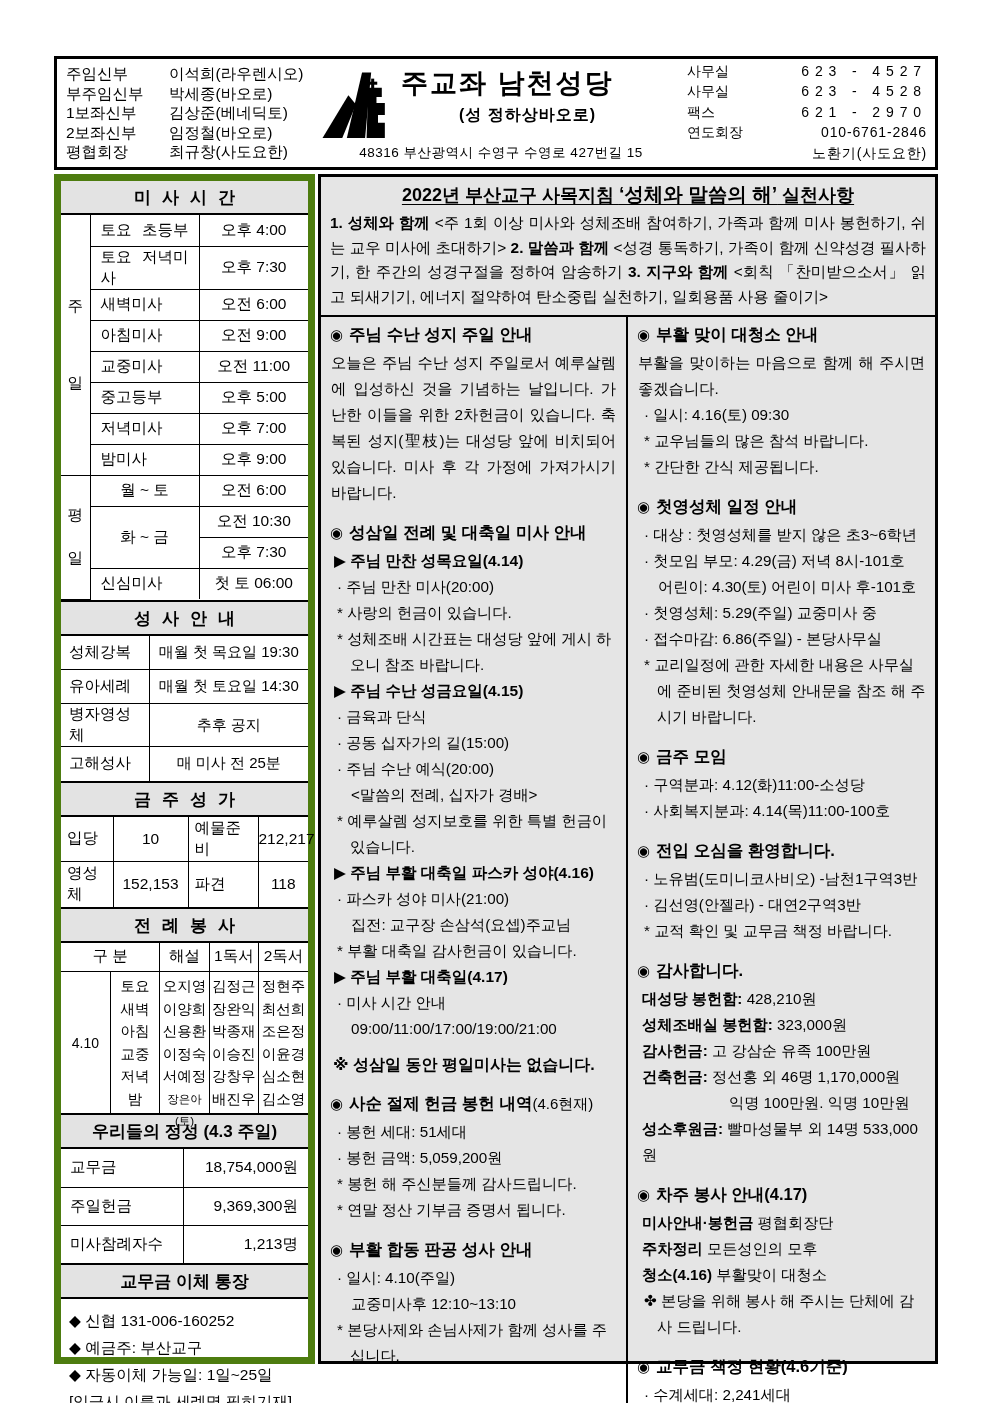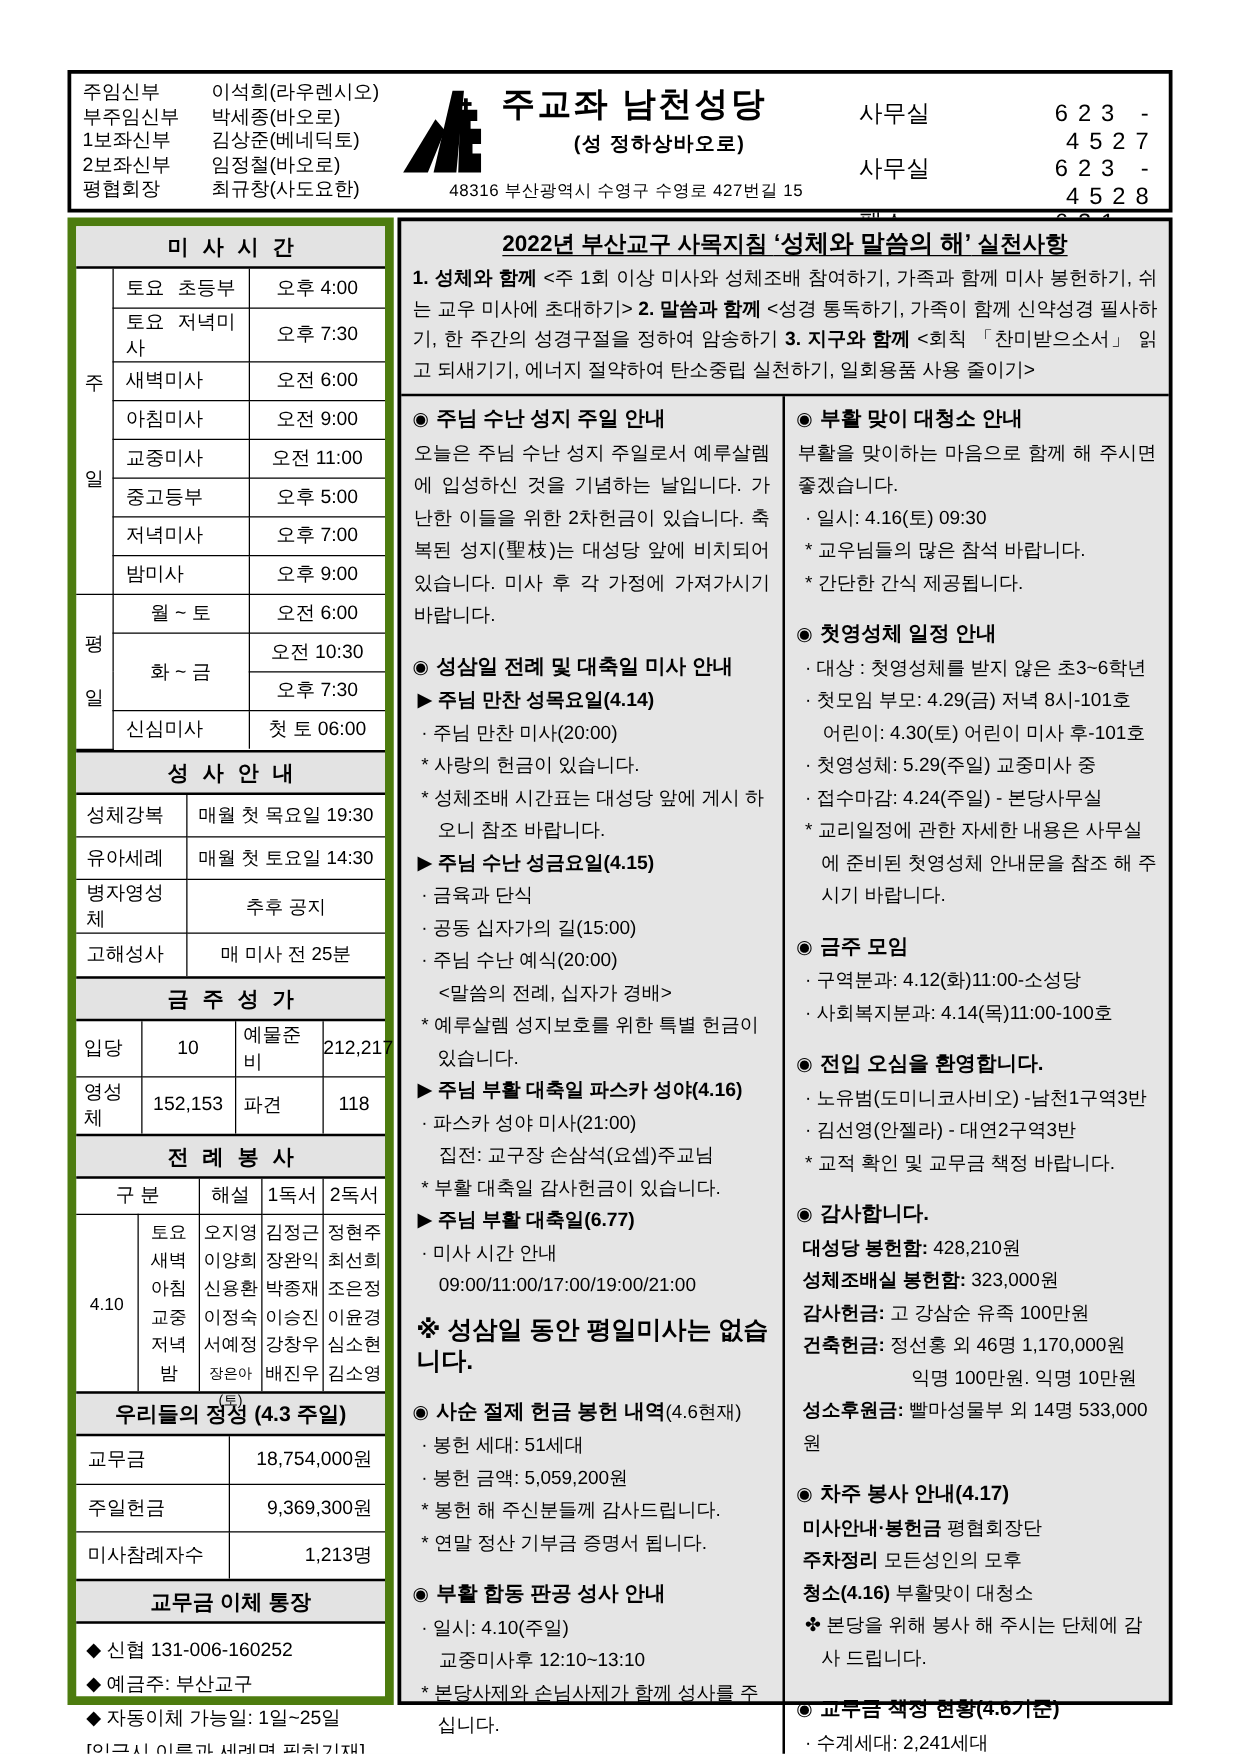--- a/index.html
+++ b/index.html
@@ -16,21 +16,21 @@
   .jb { display:inline-block; text-align:justify; text-align-last:justify; word-break:break-all; }
   .cl-role { width:94px; }
   .cl-name { flex:1; }
   .brand { flex:1; position:relative; }
   .logo { position:absolute; left:4px; top:8px; }
   .brand-name { position:absolute; left:84px; top:6px; font-size:27px; font-weight:900;
                 letter-spacing:2px; white-space:nowrap; }
   .patron { position:absolute; left:142px; top:46px; font-size:16px; font-weight:bold; letter-spacing:1px; }
   .address { position:absolute; left:0; bottom:5px; width:100%; text-align:center;
              font-size:13.5px; letter-spacing:.5px;margin-top:32px; }
-  .contacts { width:250px; padding:22px 8px 6px 2px; font-size:19px;
+  .contacts { width:250px; padding:4px 8px 6px 2px; font-size:14px;
               display:flex; flex-direction:column; justify-content:space-between; }
   .ct-line { display:flex; line-height:1.15; }
   .ct-label { width:86px; }
   .ct-value { flex:1; text-align:right; }
   .sp  { letter-spacing:.42em; }
   .sp2 { letter-spacing:.06em; }
 
   
   .bwrap { position:absolute; top:118px; left:0; width:884px; bottom:0; display:flex; gap:3px; }
   .sidebar { width:261px; border:7px solid #4d7c0f; background:#fff; }
@@ -91,21 +91,21 @@
   .col.mid { border-right:2px solid #000; }
 
   .sec { margin-bottom:16px; }
   .sec-title { font-size:16.5px; font-weight:bold; margin-bottom:4px; }
   .sec-title .blt { font-size:15px; margin-right:6px; }
   .sec-title .sfx { font-weight:normal; font-size:15px; }
   .l { font-size:15.2px; line-height:26px; padding-left:20px; text-indent:-13px; }
   .l.sub { font-weight:bold; padding-left:4px; text-indent:0; font-size:15.5px; }
   .l.ind { padding-left:21px; text-indent:0; }
   .para { font-size:15.3px; line-height:26px; text-align:justify; padding:0 1px; }
-  .note { font-weight:bold; font-size:20px; margin-top:10px; padding-left:3px; line-height:25px; }
+  .note { font-weight:bold; font-size:16px; margin-top:10px; padding-left:3px; line-height:25px; }
   .kv { font-size:15.2px; line-height:26px; padding-left:5px; }
   .kv.ind2 { padding-left:92px; }
 </style>
 </head>
 <body>
 
 <div class="frame">
 
   <div class="header">
     <div class="clergy">
@@ -381,21 +381,21 @@
             <div class="l sub">▶ 주님 수난 성금요일(4.15)</div>
             <div class="l">· 금육과 단식</div>
             <div class="l">· 공동 십자가의 길(15:00)</div>
             <div class="l">· 주님 수난 예식(20:00)</div>
             <div class="l ind">&lt;말씀의 전례, 십자가 경배&gt;</div>
             <div class="l">* 예루살렘 성지보호를 위한 특별 헌금이 있습니다.</div>
             <div class="l sub">▶ 주님 부활 대축일 파스카 성야(4.16)</div>
             <div class="l">· 파스카 성야 미사(21:00)</div>
             <div class="l ind">집전: 교구장 손삼석(요셉)주교님</div>
             <div class="l">* 부활 대축일 감사헌금이 있습니다.</div>
-            <div class="l sub">▶ 주님 부활 대축일(6.77)</div>
+            <div class="l sub">▶ 주님 부활 대축일(4.17)</div>
             <div class="l">· 미사 시간 안내</div>
             <div class="l ind">09:00/11:00/17:00/19:00/21:00</div>
             <div class="note">※ 성삼일 동안 평일미사는 없습니다.</div>
           </div>
 
           <div class="sec">
             <div class="sec-title"><span class="blt">◉</span><span>사순 절제 헌금 봉헌 내역</span><span class="sfx">(4.6현재)</span></div>
             <div class="l">· 봉헌 세대: 51세대</div>
             <div class="l">· 봉헌 금액: 5,059,200원</div>
             <div class="l">* 봉헌 해 주신분들께 감사드립니다.</div>
@@ -419,21 +419,21 @@
             <div class="l">* 교우님들의 많은 참석 바랍니다.</div>
             <div class="l">* 간단한 간식 제공됩니다.</div>
           </div>
 
           <div class="sec">
             <div class="sec-title"><span class="blt">◉</span><span>첫영성체 일정 안내</span></div>
             <div class="l">· 대상 : 첫영성체를 받지 않은 초3~6학년</div>
             <div class="l">· 첫모임 부모: 4.29(금) 저녁 8시-101호</div>
             <div class="l ind">어린이: 4.30(토) 어린이 미사 후-101호</div>
             <div class="l">· 첫영성체: 5.29(주일) 교중미사 중</div>
-            <div class="l">· 접수마감: 4.24(주일) - 본당사무실</div>
+            <div class="l">· 접수마감: 6.86(주일) - 본당사무실</div>
             <div class="l">* 교리일정에 관한 자세한 내용은 사무실에 준비된 첫영성체 안내문을 참조 해 주시기 바랍니다.</div>
           </div>
 
           <div class="sec">
             <div class="sec-title"><span class="blt">◉</span><span>금주 모임</span></div>
             <div class="l">· 구역분과: 4.12(화)11:00-소성당</div>
             <div class="l">· 사회복지분과: 4.14(목)11:00-100호</div>
           </div>
 
           <div class="sec">

